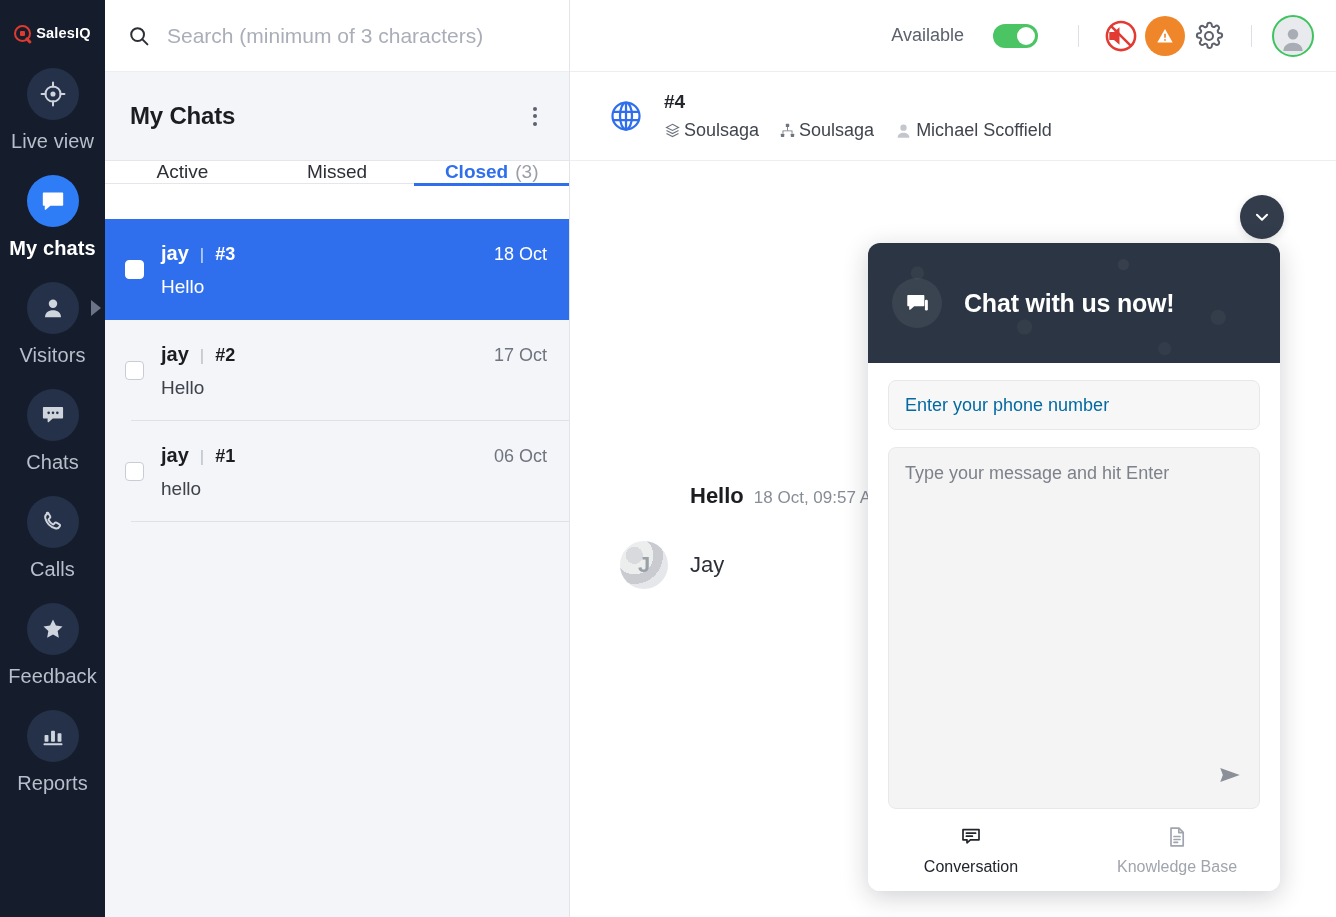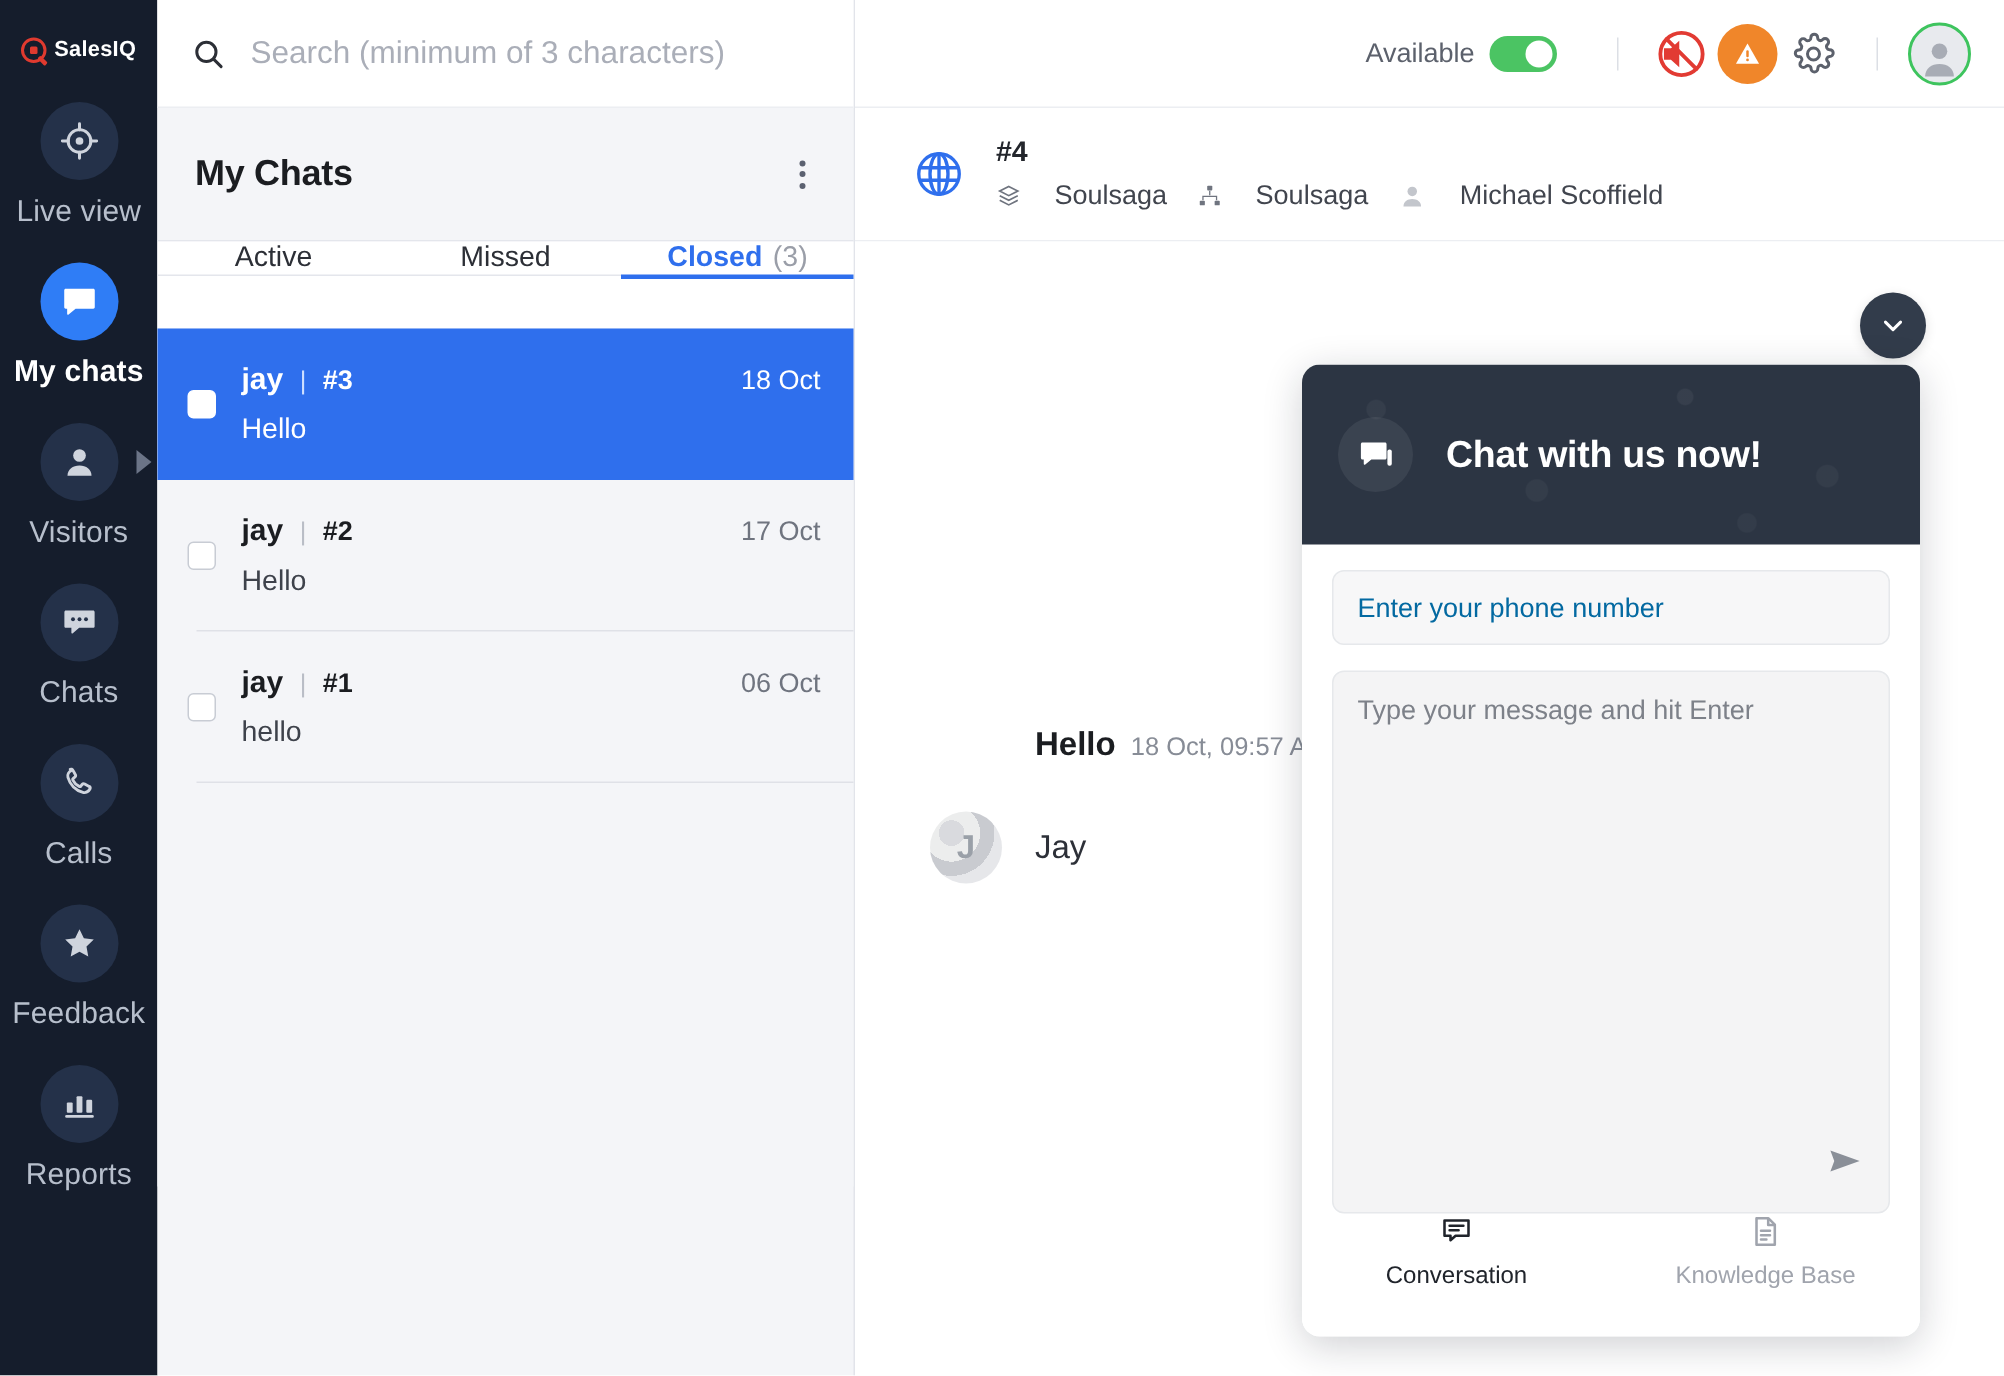--- a/index.html
+++ b/index.html
@@ -118,21 +118,21 @@
   .chatrow.selected .rowdate,
   .chatrow.selected .rowmsg { color: #ffffff; }
   .chatrow.selected .rowdiv { color: #cfe0ff; }
 
   
   .main { position: absolute; left: 570px; top: 0; right: 0; height: 917px; background: #fff; }
   .topbar {
     height: 72px; background: #fff; border-bottom: 1px solid #eceef2;
     display: flex; align-items: center; justify-content: flex-end; padding-right: 22px; gap: 0;
   }
-  .avail { display: flex; align-items: center; gap: 10px; margin-right: 20px; }
+  .avail { display: flex; align-items: center; gap: 29px; margin-right: 20px; }
   .avail-label { font-size: 18px; color: #5c616c; }
   .toggle {
     width: 45px; height: 24px; border-radius: 14px; background: #4bc463; position: relative;
     cursor: pointer;
   }
   .toggle::after {
     content: ""; position: absolute; right: 3px; top: 3px;
     width: 18px; height: 18px; border-radius: 50%; background: #fff;
   }
   .vdiv { width: 1px; height: 22px; background: #dcdfe5; margin: 0 20px; }
@@ -147,21 +147,21 @@
     overflow: hidden; cursor: pointer;
   }
 
   .convhead {
     height: 89px; border-bottom: 1px solid #eceef2; display: flex; align-items: center;
     padding-left: 38px; gap: 20px; background: #fff;
   }
   .globe { width: 36px; height: 36px; flex: none; }
   .convmeta .conv-id { font-size: 19px; font-weight: 700; color: #23262c; }
   .convmeta .conv-tags { display: flex; align-items: center; gap: 8px; margin-top: 7px; }
-  .tagitem { display: flex; align-items: center; gap: 22px; margin-right: 12px; }
+  .tagitem { display: flex; align-items: center; gap: 3px; margin-right: 12px; }
   .tagitem span { font-size: 18px; color: #41454e; }
 
   .transcript { position: relative; height: 671px; background: #fff; overflow: hidden; }
   .collapse-btn {
     position: absolute; right: 52px; top: 34px; width: 44px; height: 44px;
     border-radius: 50%; background: #323c4b; display: flex; align-items: center; justify-content: center;
     cursor: pointer; box-shadow: 0 2px 8px rgba(0,0,0,.12);
   }
   .msg-line {
     position: absolute; left: 120px; top: 322px; display: flex; align-items: baseline; gap: 10px;
@@ -207,21 +207,21 @@
     height: 50px; border: 1px solid #e6e8eb; border-radius: 8px; background: #f7f7f8;
     display: flex; align-items: center; padding: 0 16px;
     font-size: 18px; color: #0369a1;
   }
   .w-msg {
     margin-top: 17px; flex: 1; border: 1px solid #e6e8eb; border-radius: 8px; background: #f4f4f5;
     padding: 15px 16px; position: relative;
   }
   .w-msg-ph { font-size: 18px; color: #7d8189; }
   .send-ic { position: absolute; right: 16px; bottom: 16px; }
-  .w-tabs { height: 82px; background: #fff; display: flex; }
+  .w-tabs { height: 82px; background: #fff; display: flex; align-items: center; }
   .w-tab { flex: 1; display: flex; flex-direction: column; align-items: center; gap: 9px; cursor: pointer; }
   .w-tab-label { font-size: 16px; color: #20242b; }
   .w-tab.inactive .w-tab-label { color: #a0a4ad; }
 </style>
 </head>
 <body>
 
 <div id="app">
 
   <div class="rail">

